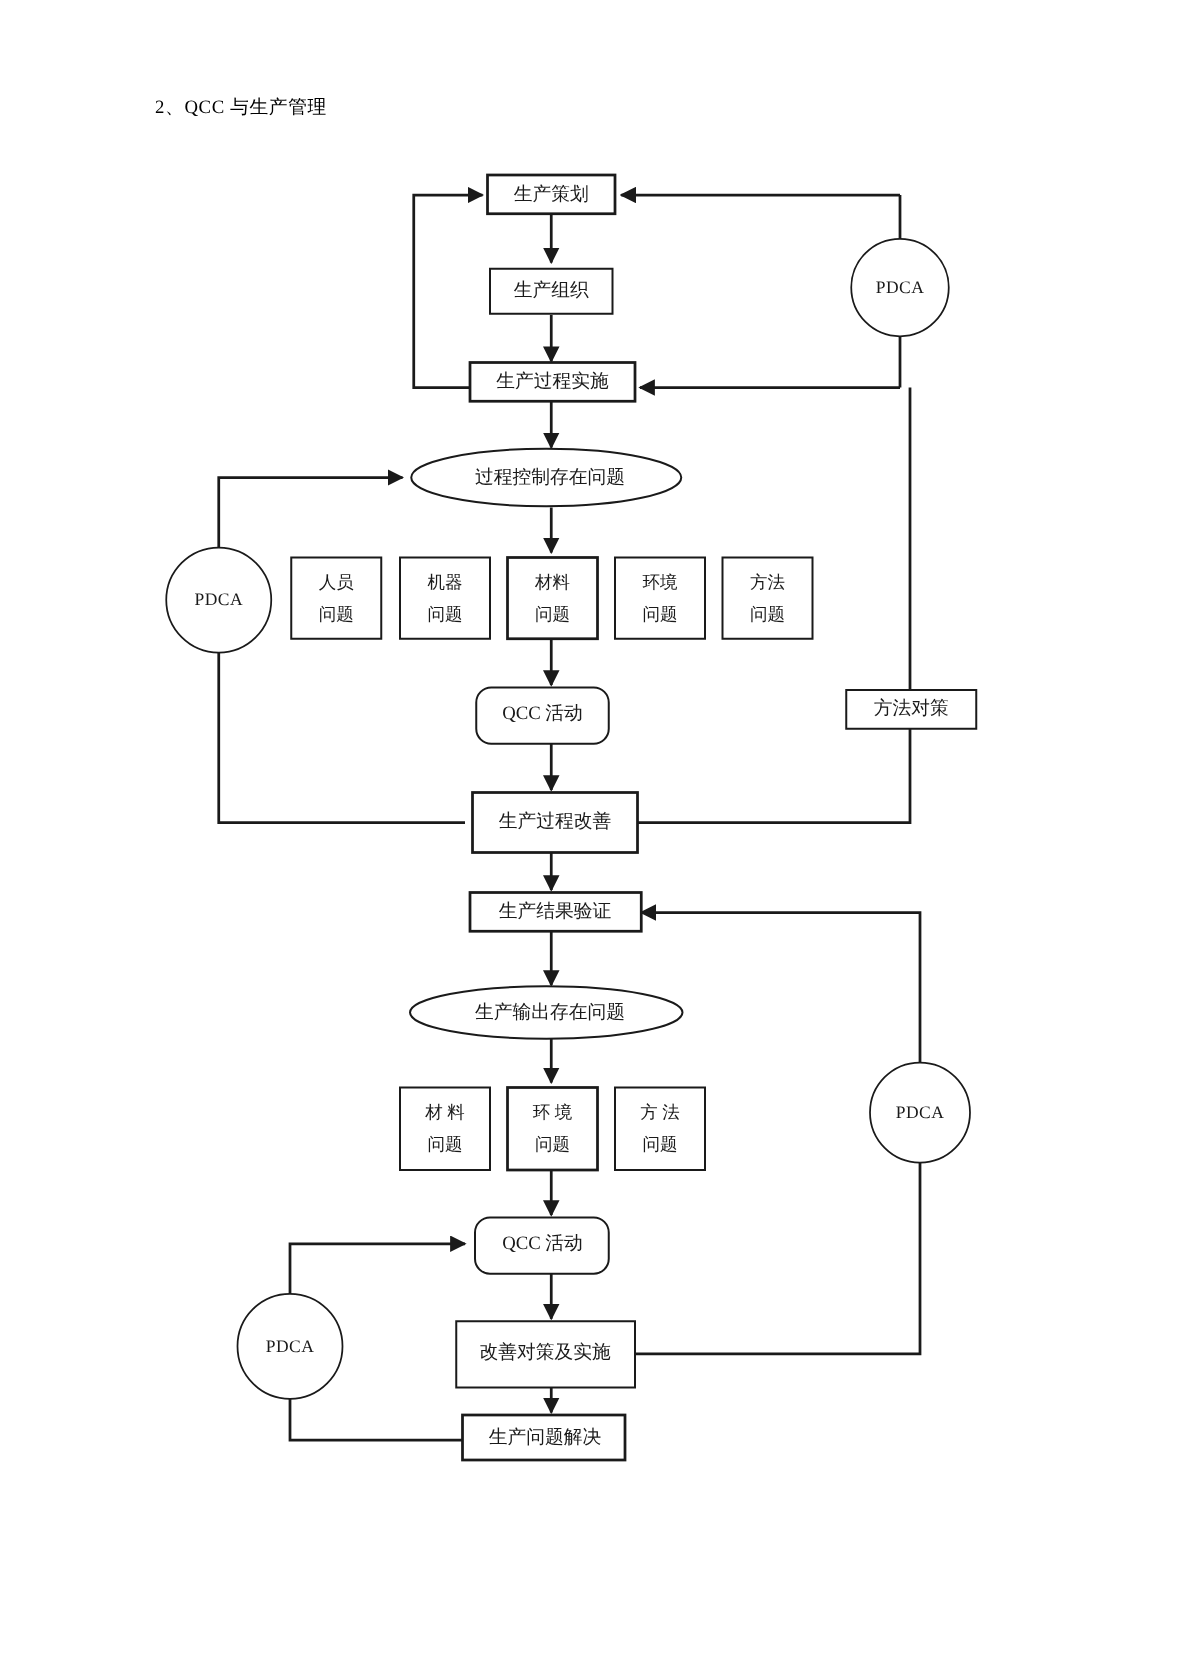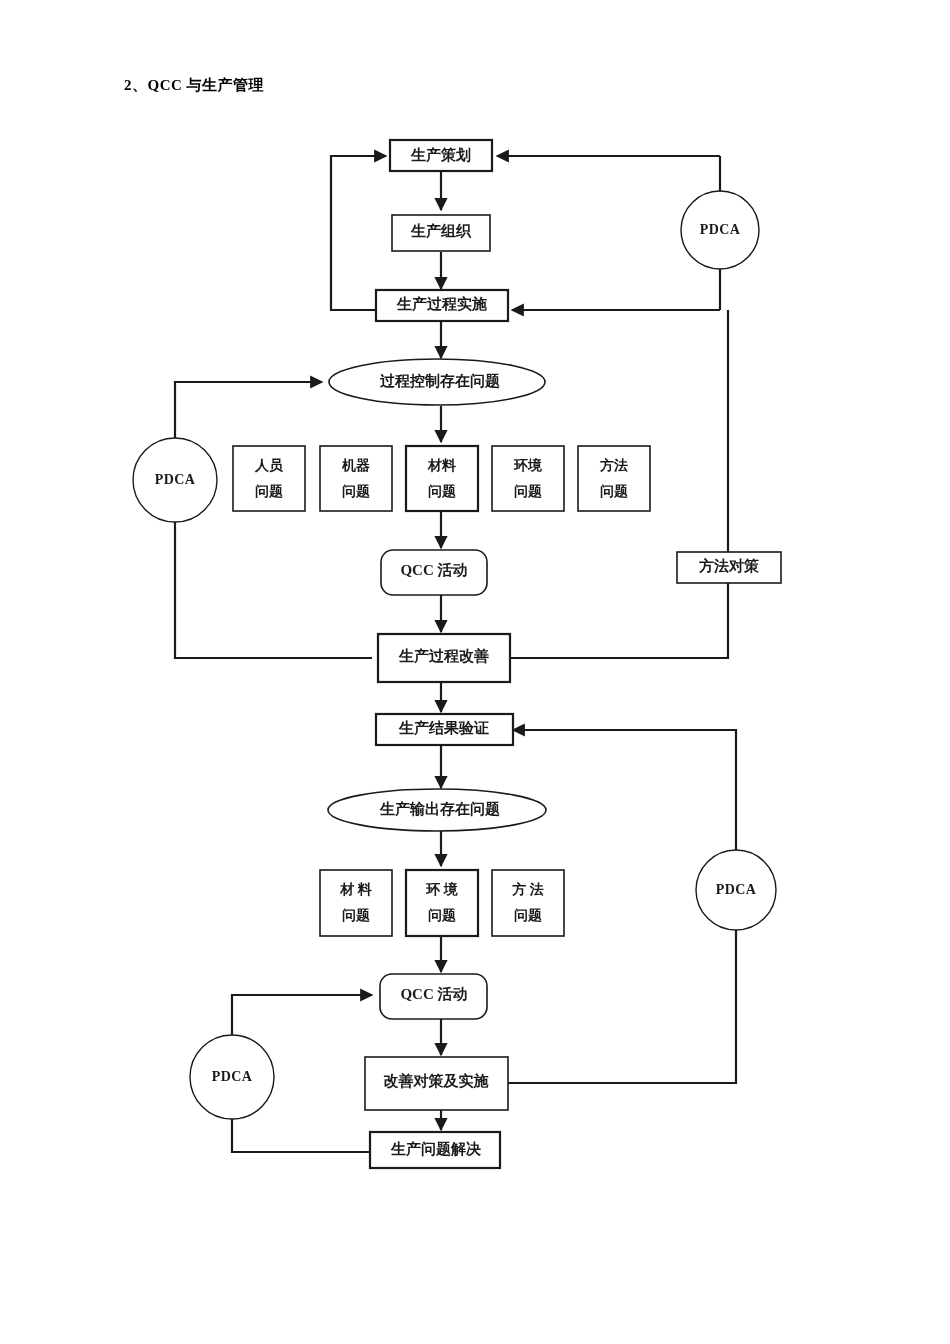--- a/index.html
+++ b/index.html
@@ -10,21 +10,20 @@
   body {
     font-family: "Liberation Serif", "DejaVu Serif", serif;
     color: #000000;
   }
   #page {
     position: relative;
     width: 950px;
     height: 1344px;
     background: #ffffff;
     overflow: hidden;
-    font-weight: bold;
   }
   #doc-heading {
     position: absolute;
     left: 124px;
     top: 76px;
     font-size: 15px;
     letter-spacing: 0.5px;
     white-space: nowrap;
   }
   #flow-svg {

